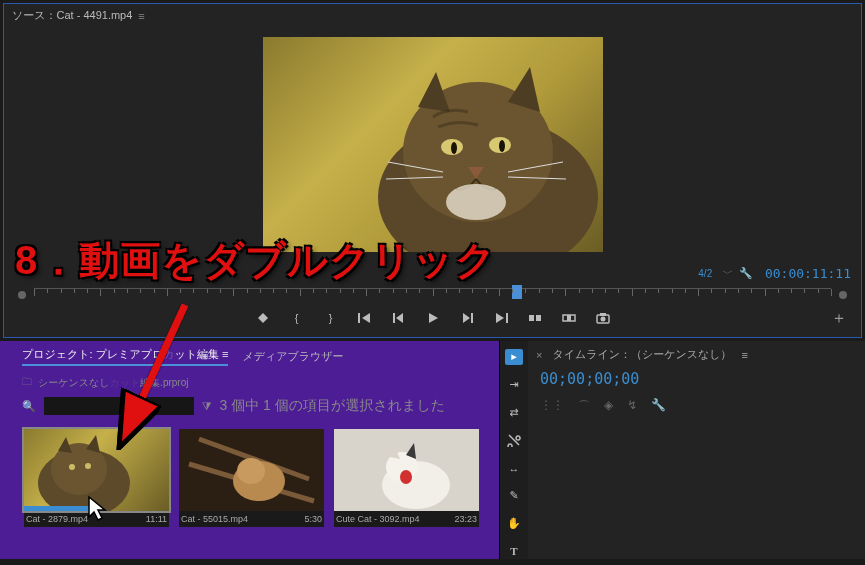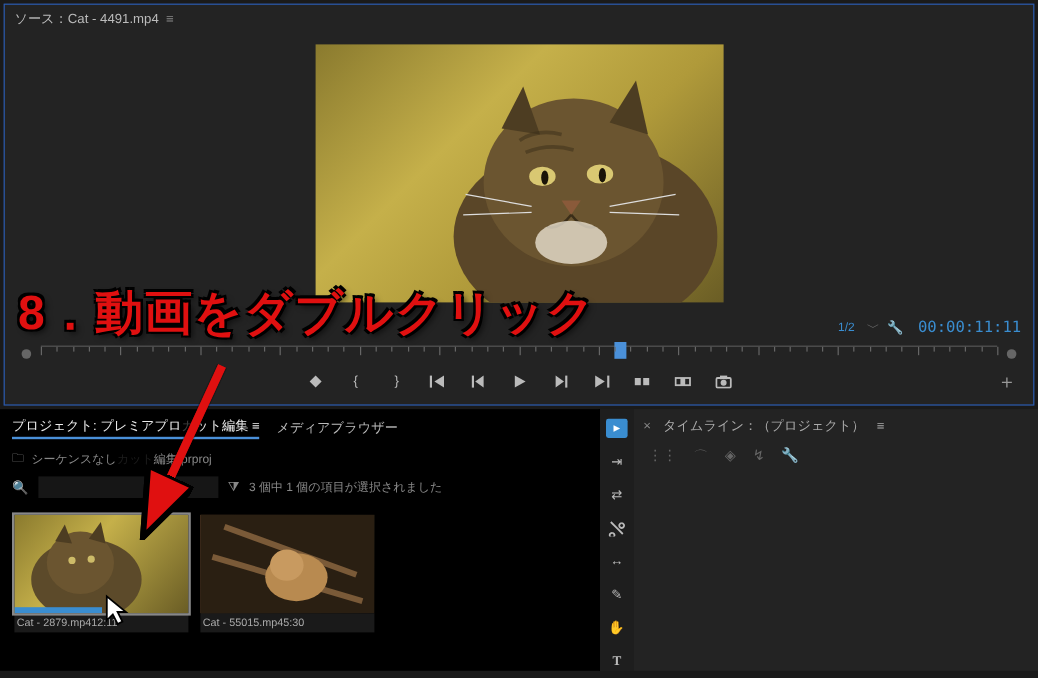--- a/index.html
+++ b/index.html
@@ -91,23 +91,23 @@
   }
   .transport .tbtn { cursor: pointer; width:16px; height:16px; display:inline-flex; align-items:center; justify-content:center; }
   .transport .plus { position:absolute; right:14px; color:#999; font-size:16px; cursor:pointer; }
 
   .bottom-row {
     display:flex;
     height: 218px;
   }
   .project-panel {
     width: 500px;
-    background:#000000;
+    background:#4c1d95;
     border-right:1px solid #000;
-    padding:4px 0;
+    padding:4px 12px;
   }
   .tabbar {
     display:flex;
     align-items:center;
     gap:14px;
     padding: 2px 10px 6px 10px;
     font-size:11px;
     color:#bbb;
   }
   .tabbar .tab { cursor:pointer; }
@@ -156,20 +156,21 @@
   .thumb-bar {
     position:absolute;
     bottom:0;
     left:0;
     height:5px;
     width:50%;
     background:#3a8dd0;
   }
   .clip-label {
     display:flex;
+    justify-content:space-between;
     font-size:9px;
     color:#aaa;
     padding:3px 2px;
     background:#1a1a1a;
   }
   .thumb1 { background: linear-gradient(130deg,#8a7a2e,#c5b04a 40%,#6a5d25); }
   .thumb2 { background: linear-gradient(130deg,#6b4a2e,#3a2d1e 60%,#1a130c); }
   .thumb3 { background: linear-gradient(100deg,#d8d8d8,#eee 50%,#bbb); }
 
   .tool-strip {
@@ -224,21 +225,21 @@
     left:115px;
     top:300px;
     pointer-events:none;
   }
   .cursor-ptr {
     position:absolute;
     left:86px;
     top:495px;
     pointer-events:none;
   }
-  .status-txt { font-size:10px; color:#888; }
+  .status-txt { font-size:14px; color:#888; }
   .ico-sm { color:#888; cursor:pointer; }
 </style>
 </head>
 <body>
 
 <div class="source-panel">
   <div class="panel-header">
     <span>ソース：Cat - 4491.mp4</span>
     <span class="menu-icon">≡</span>
   </div>
@@ -261,21 +262,21 @@
         <line x1="95" y1="115" x2="40" y2="105" stroke="#ddd" stroke-width="1"></line>
         <line x1="95" y1="120" x2="38" y2="122" stroke="#ddd" stroke-width="1"></line>
         <line x1="160" y1="115" x2="215" y2="105" stroke="#ddd" stroke-width="1"></line>
         <line x1="160" y1="120" x2="218" y2="122" stroke="#ddd" stroke-width="1"></line>
       </svg>
     </div>
   </div>
 
   <div class="ruler-row">
     <div style="flex:1"></div>
-    <span class="scale-txt">1/2</span>
+    <span class="scale-txt">4/2</span>
     <span style="color:#666;margin:0 6px">﹀</span>
     <span class="wrench-top">🔧</span>
     <span class="timecode-top">00:00:11:11</span>
   </div>
 
   <div style="display:flex;align-items:center;padding:0 14px">
     <span class="ruler-ends"></span>
     <div class="ruler">
       <span class="playhead"></span>
     <span class="tick" style="left: 0%; height: 7px;"></span>
@@ -436,40 +437,56 @@
             <ellipse cx="55" cy="40" rx="28" ry="26" fill="#6b5530"></ellipse>
             <path d="M34 22 L42 8 L48 24 Z" fill="#4d3d22"></path>
             <path d="M62 20 L72 6 L76 24 Z" fill="#4d3d22"></path>
             <circle cx="48" cy="38" r="3" fill="#cdbb68"></circle>
             <circle cx="64" cy="37" r="3" fill="#cdbb68"></circle>
           </svg>
           <div class="thumb-bar"></div>
         </div>
         <div class="clip-label">
           <span>Cat - 2879.mp4</span>
-          <span>12:11</span>
+          <span>11:11</span>
         </div>
       </div>
 
       <div class="clip">
         <div class="thumb thumb2">
           <svg width="145" height="82">
             <rect x="0" y="0" width="145" height="82" fill="#2a1f12"></rect>
             <line x1="20" y1="10" x2="130" y2="50" stroke="#7a5a38" stroke-width="5"></line>
             <line x1="10" y1="35" x2="135" y2="72" stroke="#7a5a38" stroke-width="5"></line>
             <ellipse cx="80" cy="52" rx="26" ry="20" fill="#b88a50"></ellipse>
             <ellipse cx="72" cy="42" rx="14" ry="13" fill="#c89a60"></ellipse>
           </svg>
         </div>
         <div class="clip-label">
           <span>Cat - 55015.mp4</span>
           <span>5:30</span>
         </div>
       </div>
 
+      <div class="clip">
+        <div class="thumb thumb3">
+          <svg width="145" height="82">
+            <rect x="0" y="0" width="145" height="82" fill="#d8d4cc"></rect>
+            <ellipse cx="82" cy="56" rx="34" ry="24" fill="#f2efe8"></ellipse>
+            <ellipse cx="68" cy="38" rx="16" ry="15" fill="#f5f2ec"></ellipse>
+            <path d="M56 28 L60 16 L66 30 Z" fill="#dad4c8"></path>
+            <path d="M72 26 L80 14 L82 30 Z" fill="#3a3a3a"></path>
+            <ellipse cx="72" cy="48" rx="6" ry="7" fill="#d03030"></ellipse>
+          </svg>
+        </div>
+        <div class="clip-label">
+          <span>Cute Cat - 3092.mp4</span>
+          <span>23:23</span>
+        </div>
+      </div>
     </div>
   </div>
 
   <div class="tool-strip">
     <span class="tool sel">▸</span>
     <span class="tool">⇥</span>
     <span class="tool">⇄</span>
     <span class="tool">
         <svg width="14" height="14">
           <path d="M2 2 L8 8 M3 11 a2 2 0 1 0 0.1 0 M11 3 a2 2 0 1 0 0.1 0 M8 8 L12 12" stroke="#bbb" stroke-width="1.5" fill="none"></path>
@@ -477,23 +494,24 @@
       </span>
     <span class="tool">↔</span>
     <span class="tool">✎</span>
     <span class="tool">✋</span>
     <span class="tool" style="font-family:serif;font-weight:bold">T</span>
   </div>
 
   <div class="timeline-panel">
     <div class="tl-header">
       <span class="close-x">×</span>
-      <span>タイムライン：（プロジェクト）</span>
+      <span>タイムライン：（シーケンスなし）</span>
       <span class="menu-icon">≡</span>
     </div>
+    <div class="tl-timecode">00;00;00;00</div>
     <div class="tl-icons">
       <span>⋮⋮</span>
       <span>⌒</span>
       <span>◈</span>
       <span>↯</span>
       <span>🔧</span>
     </div>
   </div>
 </div>
 

